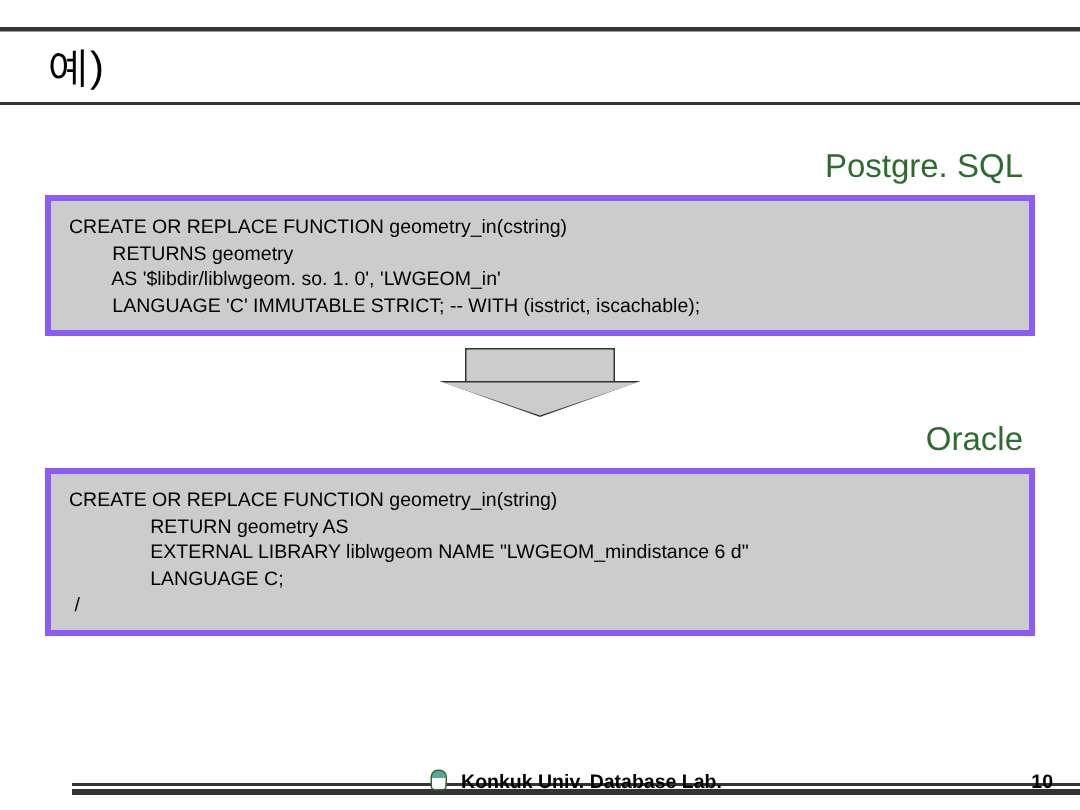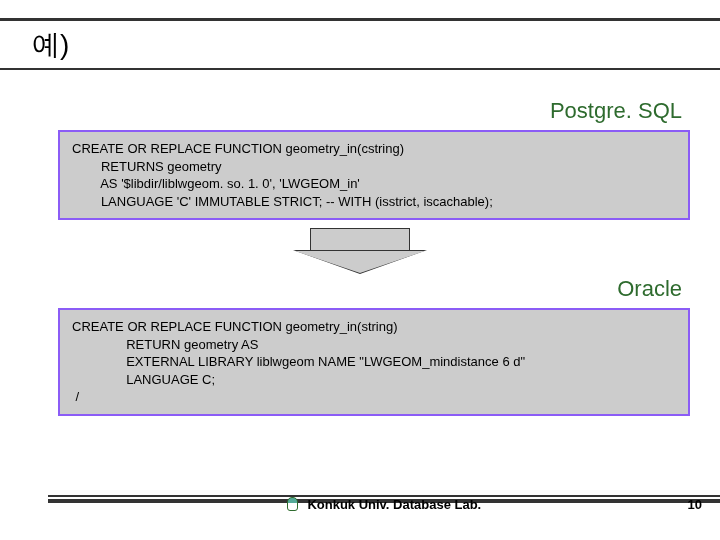--- a/index.html
+++ b/index.html
@@ -32,28 +32,27 @@
   .db-label {
     font-family: Liberation Sans, sans-serif;
     font-size: 22px;
     color: #2e6b2e;
     text-align: right;
     margin: 18px 8px 6px 0;
   }
   .db-label.oracle { margin-top: 0; }
   .code-box {
     background: #ccc;
-    border: 2px solid #8b5cf6;
+    border: 4px solid #8b5cf6;
     padding: 8px 12px;
     font-family: Arial, sans-serif;
     font-size: 13px;
     color: #000;
     line-height: 1.35;
     white-space: pre;
-    margin-left: 28px;
   }
   .arrow-wrap {
     text-align: center;
     margin: 8px 0 2px 0;
   }
   .arrow-body {
     width: 100px;
     height: 22px;
     background: #ccc;
     border: 1px solid #333;
@@ -76,22 +75,22 @@
     border-top: 24px solid #333;
     margin: 0 auto;
     position: relative;
   }
   .arrow-head-outline .arrow-head {
     position: absolute;
     top: -23px; left: -65px;
   }
   .footer {
     position: absolute;
-    bottom: 16px; left: 0; right: 0;
-    height: 29px;
+    bottom: 0; left: 0; right: 0;
+    height: 18px;
     margin-left: 48px;
   }
   .footer-line1 { height: 2px; background: #333; }
   .footer-line2 { height: 4px; background: #333; margin-top: 2px; }
   .footer-content {
     position: absolute;
     bottom: 12px;
     left: 0; right: 0;
     text-align: center;
     font-size: 13px;

